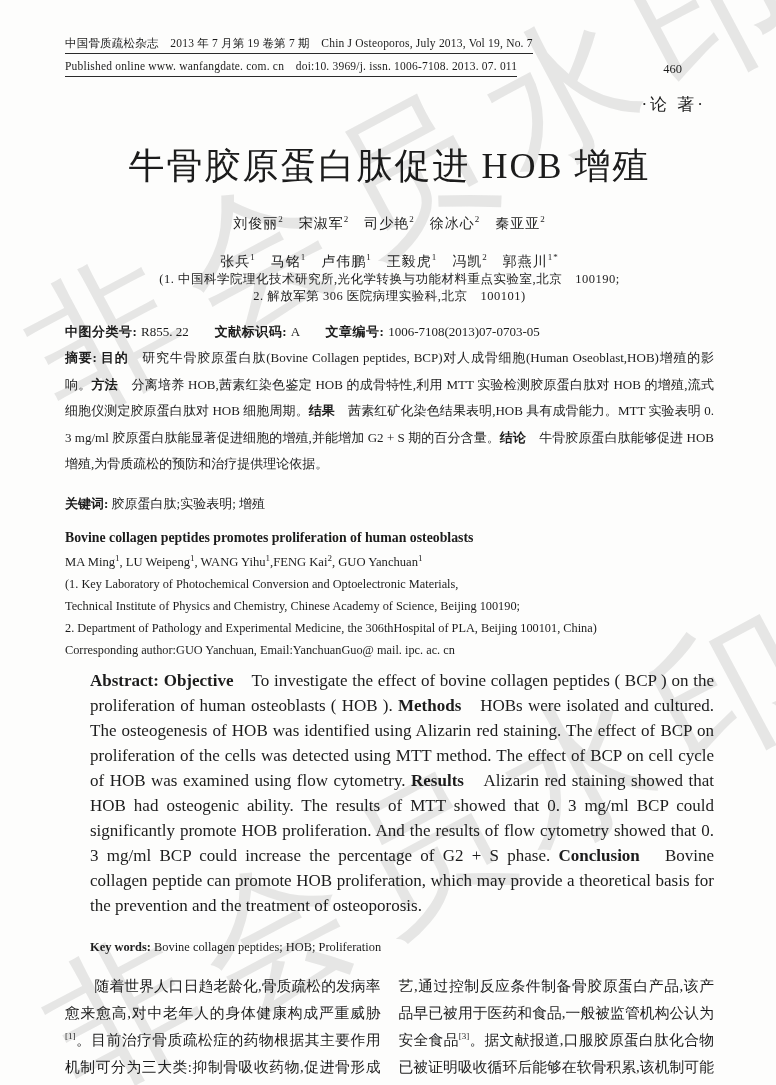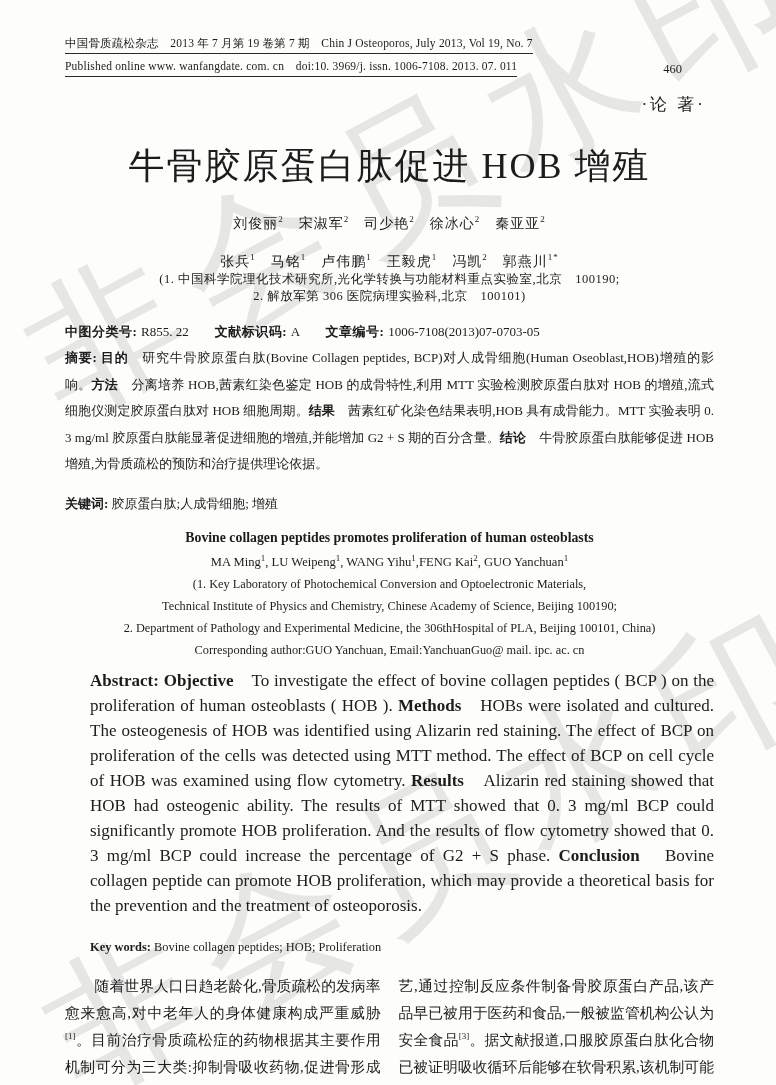--- a/index.html
+++ b/index.html
@@ -46,21 +46,21 @@
   .authors{ text-align:center;font-size:14px;margin-top:20px;letter-spacing:1px;}
   .authors + .authors{}
   .affil{text-align:center;font-size:12.5px;margin-top:0;letter-spacing:0.5px;}
 
   .meta{font-size:13px;margin-top:18px;}
   .meta .b{letter-spacing:0.5px;}
 
   .abstract{font-size:13px;line-height:26.5px;text-align:justify;margin-top:4px;}
   .keywords{font-size:13px;line-height:26.5px;margin-top:0;}
 
-  .en-block{text-align:center;margin-top:12px;}
+  .en-block{text-align:left;margin-top:12px;}
   .en-title{font-size:13.8px;font-weight:bold;}
   .en-authors{font-size:12.6px;margin-top:9px;}
   .en-affil{font-size:12.3px;margin-top:7px;}
 
   .en-abstract{font-size:17px;line-height:25px;text-align:justify;margin-top:10px;padding-left:25px;}
   .en-keywords{font-size:12.4px;line-height:25px;padding-left:25px;}
 
   .columns{display:flex;gap:18px;margin-top:10px;}
   .col{flex:1;min-width:0;}
   .bodytext{font-size:14.8px;line-height:27px;text-align:justify;margin:0;}
@@ -91,21 +91,21 @@
 
     <div class="authors"><span>刘俊丽</span><sup>2</sup><span>　宋淑军</span><sup>2</sup><span>　司少艳</span><sup>2</sup><span>　徐冰心</span><sup>2</sup><span>　秦亚亚</span><sup>2</sup></div>
     <div class="authors"><span>张兵</span><sup>1</sup><span>　马铭</span><sup>1</sup><span>　卢伟鹏</span><sup>1</sup><span>　王毅虎</span><sup>1</sup><span>　冯凯</span><sup>2</sup><span>　郭燕川</span><sup>1*</sup></div>
 
     <div class="affil">(1. 中国科学院理化技术研究所,光化学转换与功能材料重点实验室,北京　100190;</div>
     <div class="affil">2. 解放军第 306 医院病理实验科,北京　100101)</div>
 
     <div class="meta"><span class="b">中图分类号: </span><span>R855. 22　　</span><span class="b">文献标识码: </span><span>A　　</span><span class="b">文章编号: </span><span>1006-7108(2013)07-0703-05</span></div>
 
     <p class="abstract"><span class="b">摘要: 目的</span><span>　研究牛骨胶原蛋白肽(Bovine Collagen peptides, BCP)对人成骨细胞(Human Oseoblast,HOB)增殖的影响。</span><span class="b">方法</span><span>　分离培养 HOB,茜素红染色鉴定 HOB 的成骨特性,利用 MTT 实验检测胶原蛋白肽对 HOB 的增殖,流式细胞仪测定胶原蛋白肽对 HOB 细胞周期。</span><span class="b">结果</span><span>　茜素红矿化染色结果表明,HOB 具有成骨能力。MTT 实验表明 0. 3 mg/ml 胶原蛋白肽能显著促进细胞的增殖,并能增加 G2 + S 期的百分含量。</span><span class="b">结论</span><span>　牛骨胶原蛋白肽能够促进 HOB 增殖,为骨质疏松的预防和治疗提供理论依据。</span></p>
-    <p class="keywords"><span class="b">关键词: </span><span>胶原蛋白肽;人成骨细胞; 增殖</span></p>
+    <p class="keywords"><span class="b">关键词: </span><span>胶原蛋白肽;实验表明; 增殖</span></p>
 
     <div class="en-block">
       <div class="en-title">Bovine collagen peptides promotes proliferation of human osteoblasts</div>
       <div class="en-authors"><span>MA Ming</span><sup>1</sup><span>, LU Weipeng</span><sup>1</sup><span>, WANG Yihu</span><sup>1</sup><span>,FENG Kai</span><sup>2</sup><span>, GUO Yanchuan</span><sup>1</sup></div>
       <div class="en-affil">(1. Key Laboratory of Photochemical Conversion and Optoelectronic Materials,</div>
       <div class="en-affil">Technical Institute of Physics and Chemistry, Chinese Academy of Science, Beijing 100190;</div>
       <div class="en-affil">2. Department of Pathology and Experimental Medicine, the 306thHospital of PLA, Beijing 100101, China)</div>
       <div class="en-affil">Corresponding author:GUO Yanchuan, Email:YanchuanGuo@ mail. ipc. ac. cn</div>
     </div>
 

